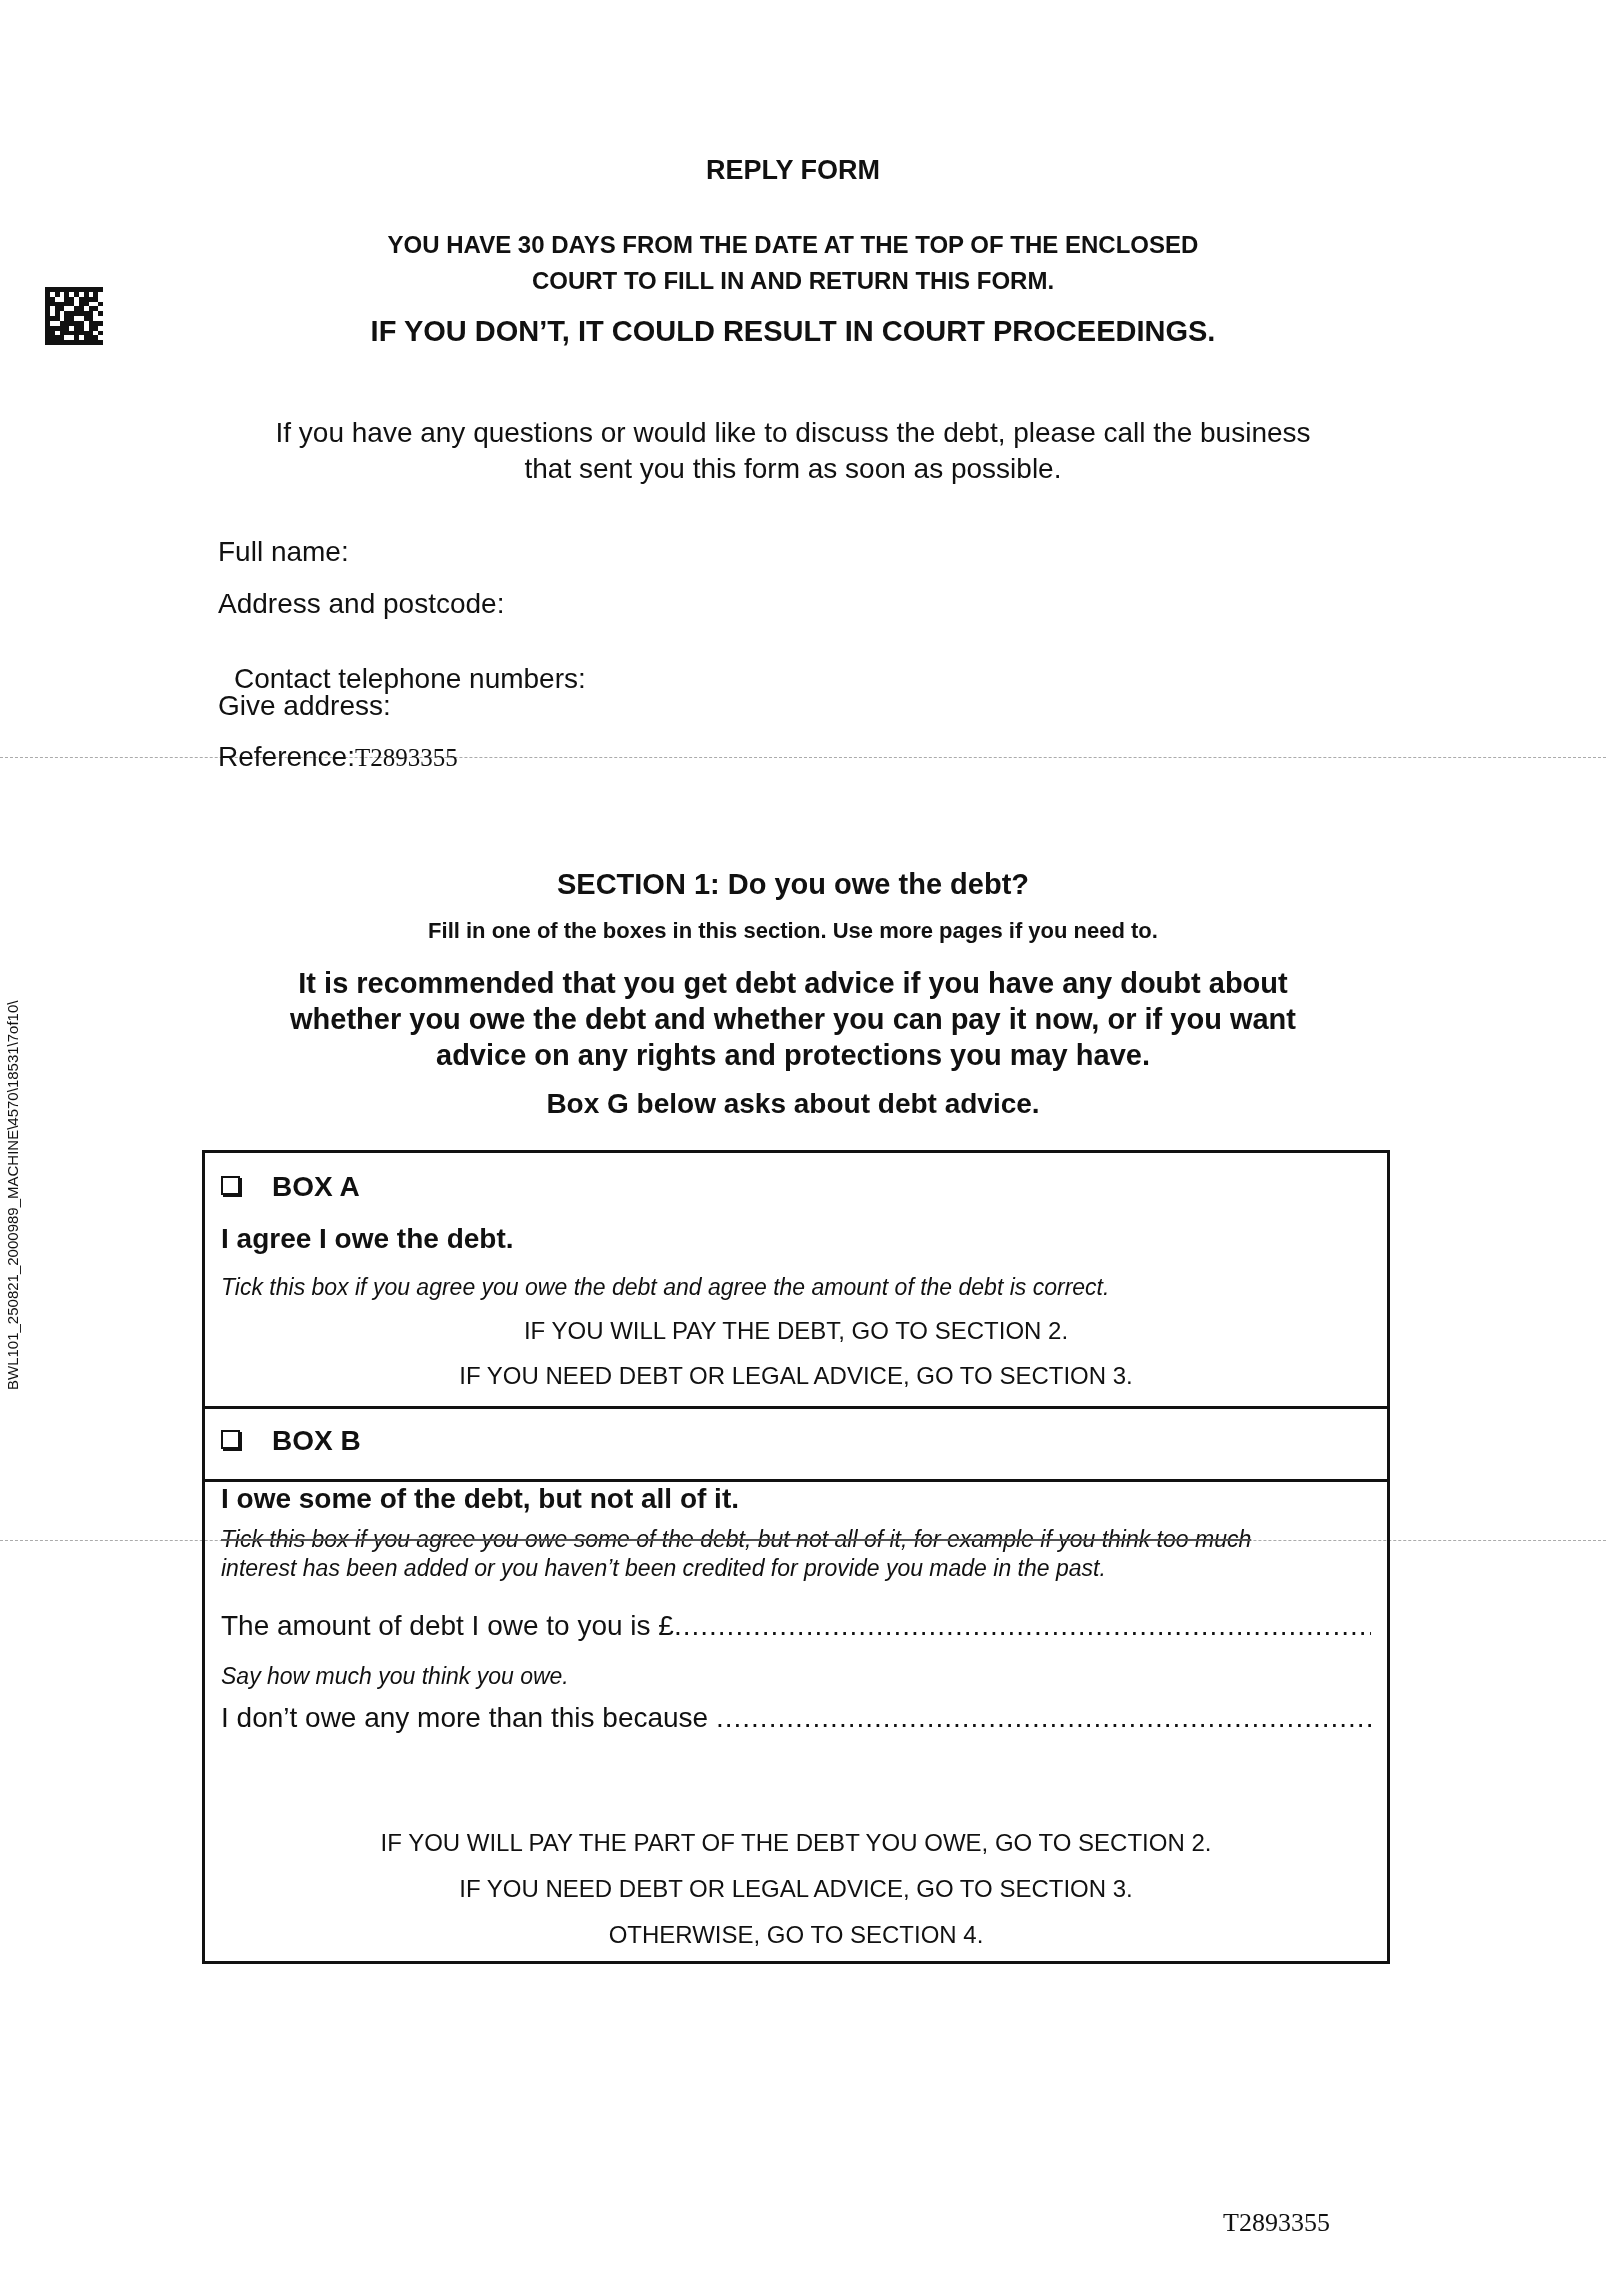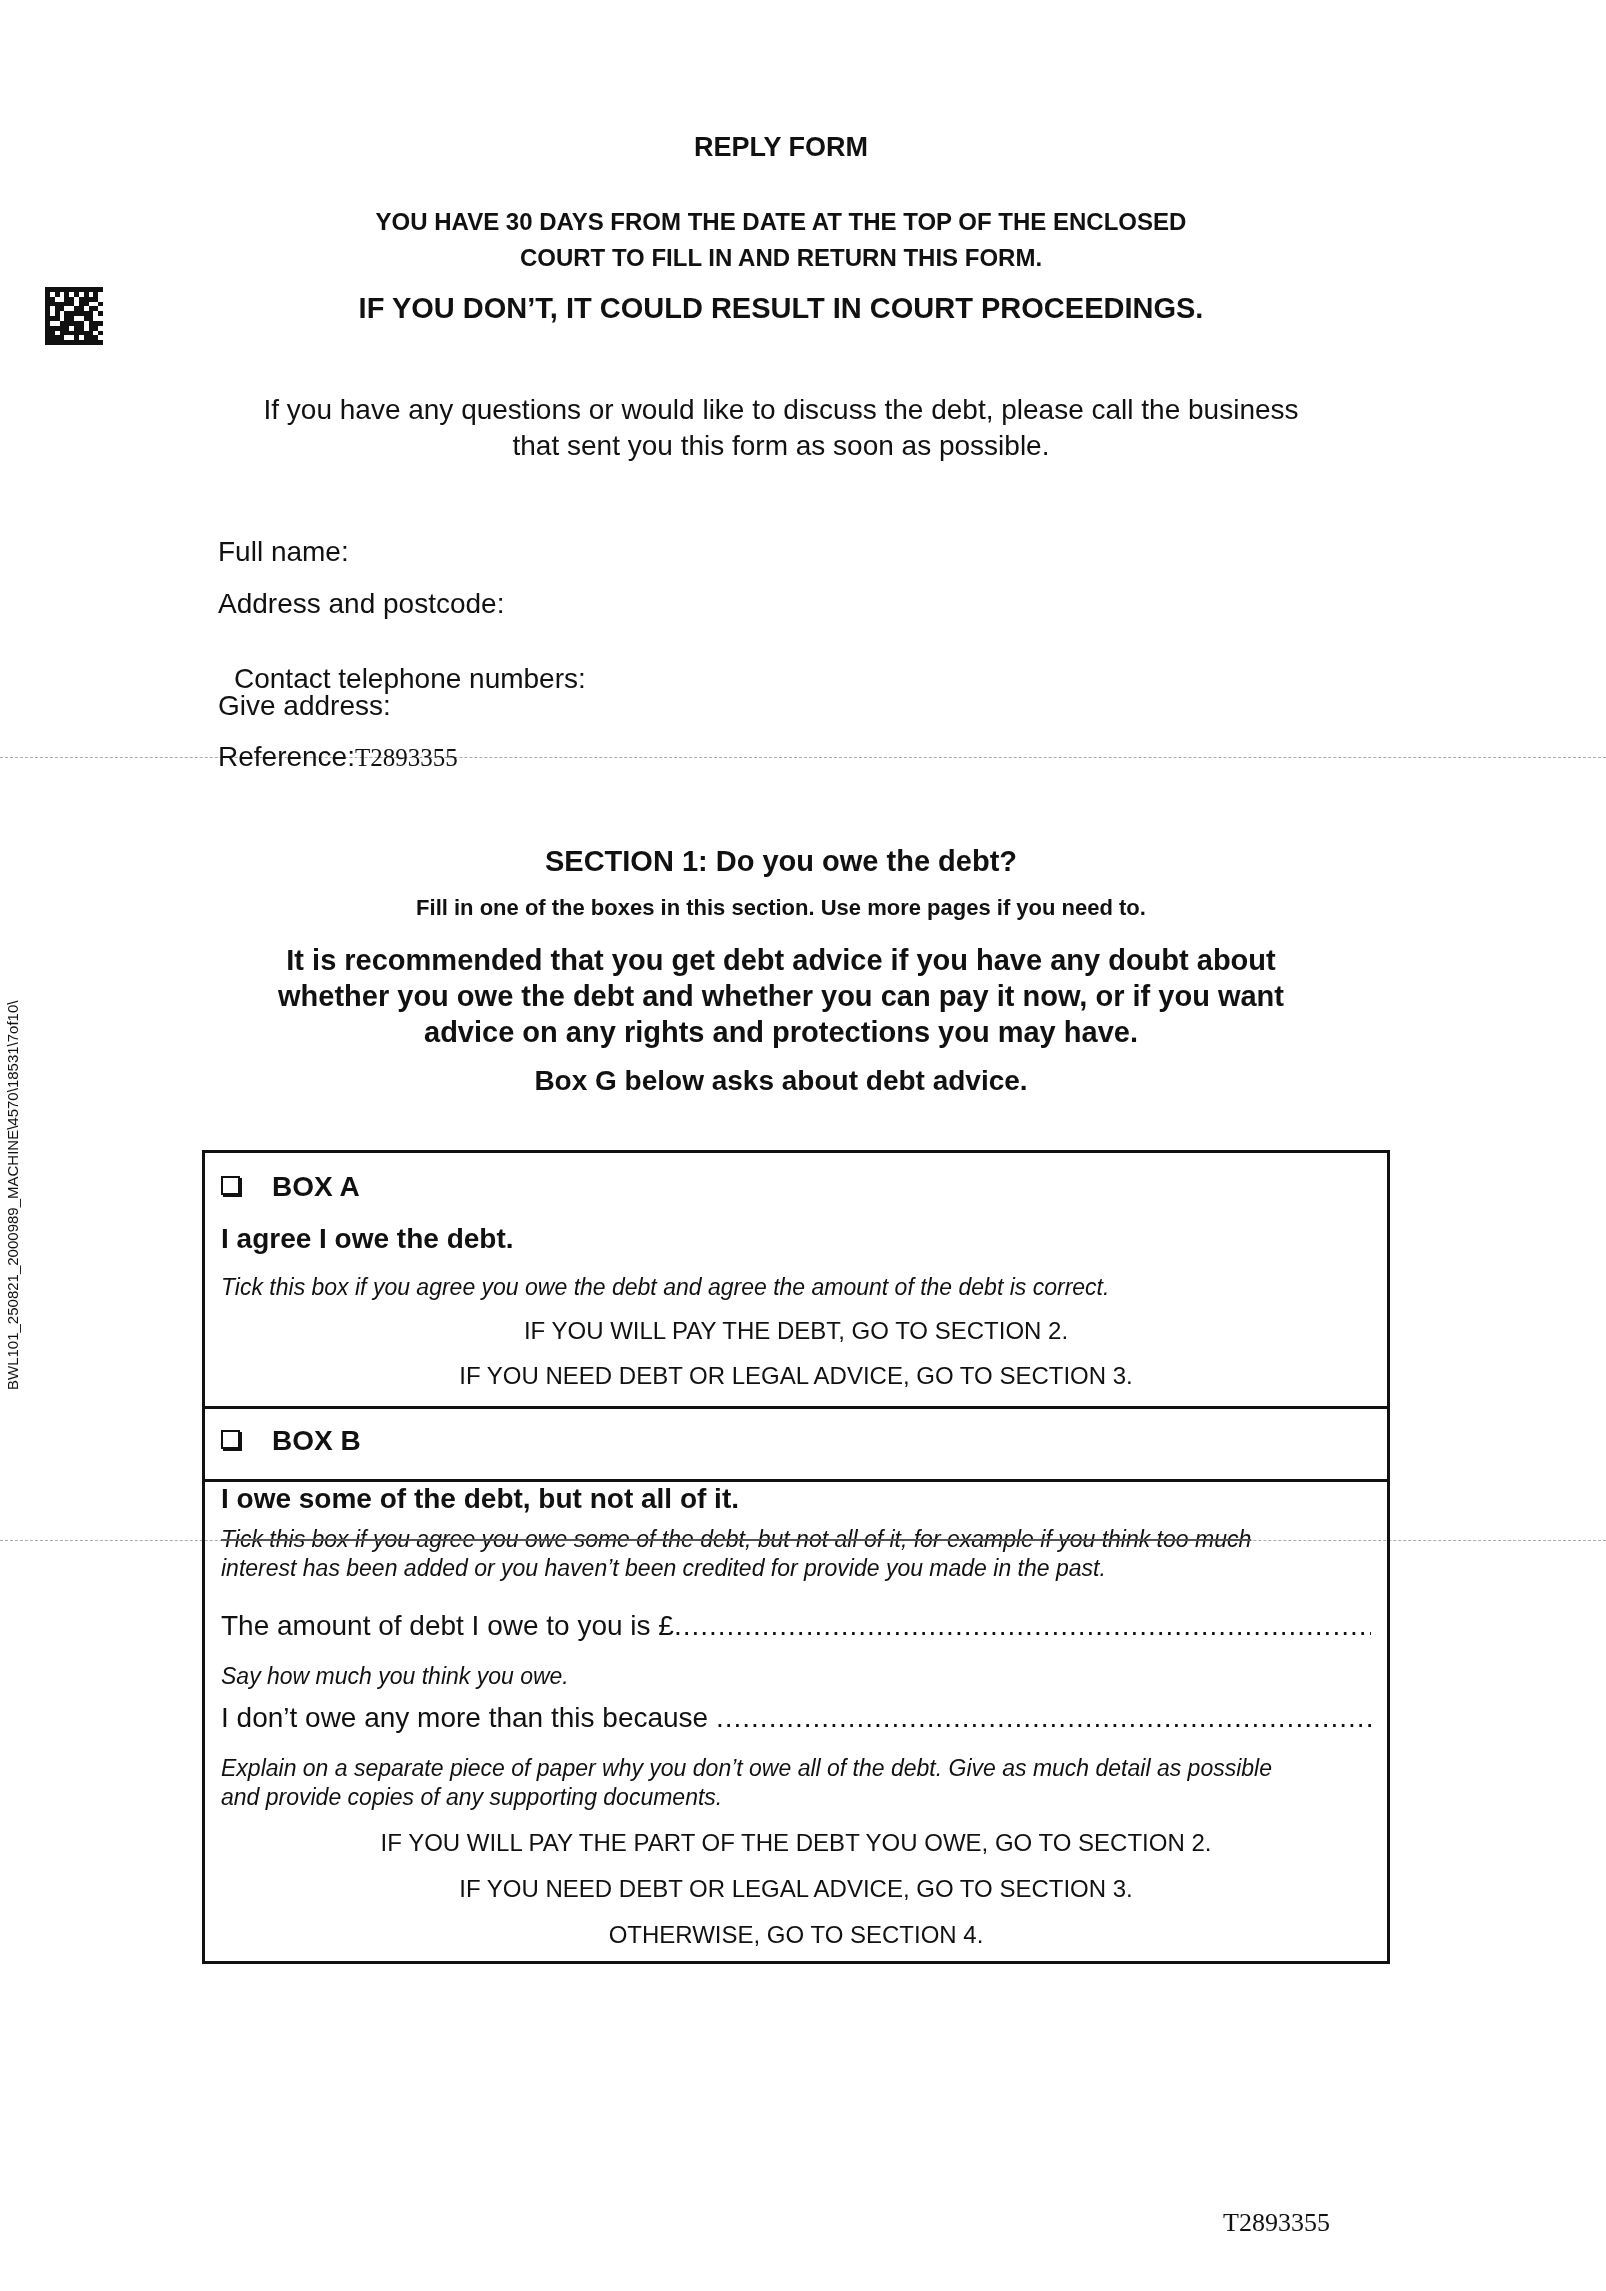--- a/index.html
+++ b/index.html
@@ -1,18 +1,18 @@
 <!DOCTYPE html>
 <html><head>
   <meta charset="utf-8">
   <style>
     html, body { margin: 0; padding: 0; background: #ffffff; }
     body { width: 1606px; height: 2291px; position: relative; overflow: hidden; color: #111; font-family: "Liberation Sans", sans-serif; }
     .abs { position: absolute; }
-    .center { left: 0; width: 1562px; text-align: center; }
+    .center { left: 12px; width: 1562px; text-align: center; margin-top: 23px; }
     .h-title { top: 132px; font-size: 27px; font-weight: bold; }
     .h-warn1 { top: 204px; font-size: 24px; font-weight: bold; line-height: 36px; }
     .h-warn2 { top: 292px; font-size: 29px; font-weight: bold; }
     .intro { top: 392px; font-size: 28px; line-height: 36px; }
     .field { left: 218px; font-size: 28px; }
     .ref-val { font-family: "Liberation Serif", serif; font-size: 25px; }
     .sec-title { top: 845px; font-size: 29px; font-weight: bold; }
     .sec-sub { top: 895px; font-size: 22px; font-weight: bold; }
     .sec-rec { top: 942px; font-size: 29px; font-weight: bold; line-height: 36px; }
     .sec-boxg { top: 1065px; font-size: 28px; font-weight: bold; }
@@ -128,22 +128,18 @@
     <div class="strike">Tick this box if you agree you owe some of the debt, but not all of it, for example if you think too much</div>
     <div>interest has been added or you haven’t been credited for provide you made in the past.</div>
   </div>
   <div class="box-inner fill" style="top:201px; white-space:nowrap; overflow:hidden;">
     <span>The amount of debt I owe to you is £</span><span></span><span class="dots">....................................................................................................</span>
   </div>
   <div class="box-inner ital" style="top:253px;">Say how much you think you owe.</div>
   <div class="box-inner fill" style="top:293px; white-space:nowrap; overflow:hidden;">
     <span>I don’t owe any more than this because </span><span></span><span class="dots">....................................................................................................</span>
   </div>
-  <div class="box-inner ital" style="top:345px;">
-    <div>Explain on a separate piece of paper why you don’t owe all of the debt. Give as much detail as possible</div>
-    <div>and provide copies of any supporting documents.</div>
-  </div>
   <div class="box-inner caps" style="top:420px;">IF YOU WILL PAY THE PART OF THE DEBT YOU OWE, GO TO SECTION 2.</div>
   <div class="box-inner caps" style="top:466px;">IF YOU NEED DEBT OR LEGAL ADVICE, GO TO SECTION 3.</div>
   <div class="box-inner caps" style="top:512px;">OTHERWISE, GO TO SECTION 4.</div>
 </div>
 
 <div class="abs footer-ref">T2893355</div>
 
 </body></html>

